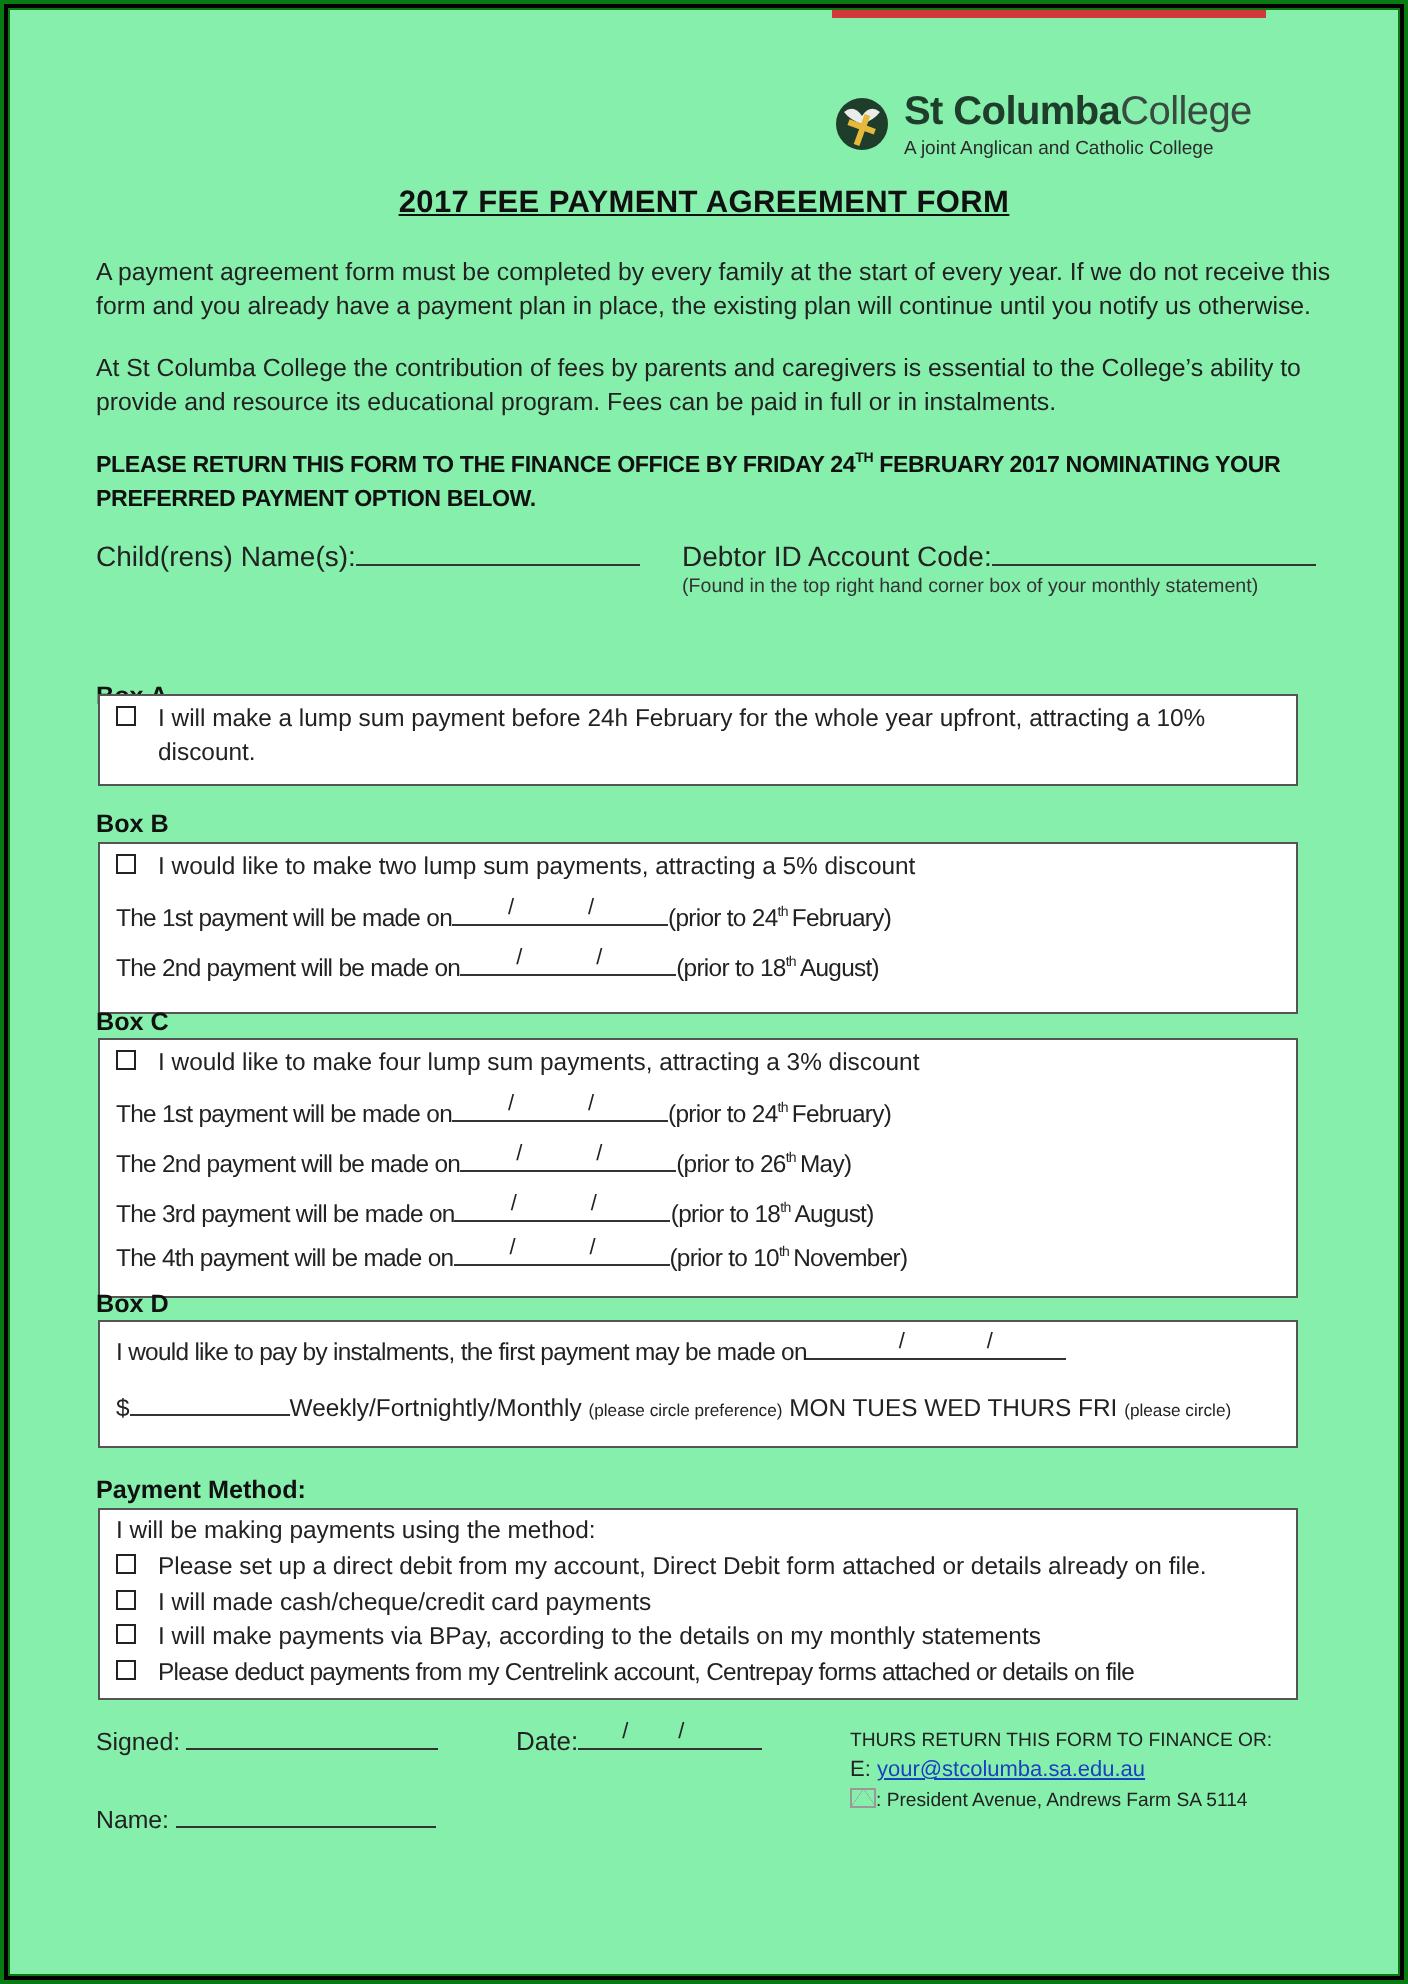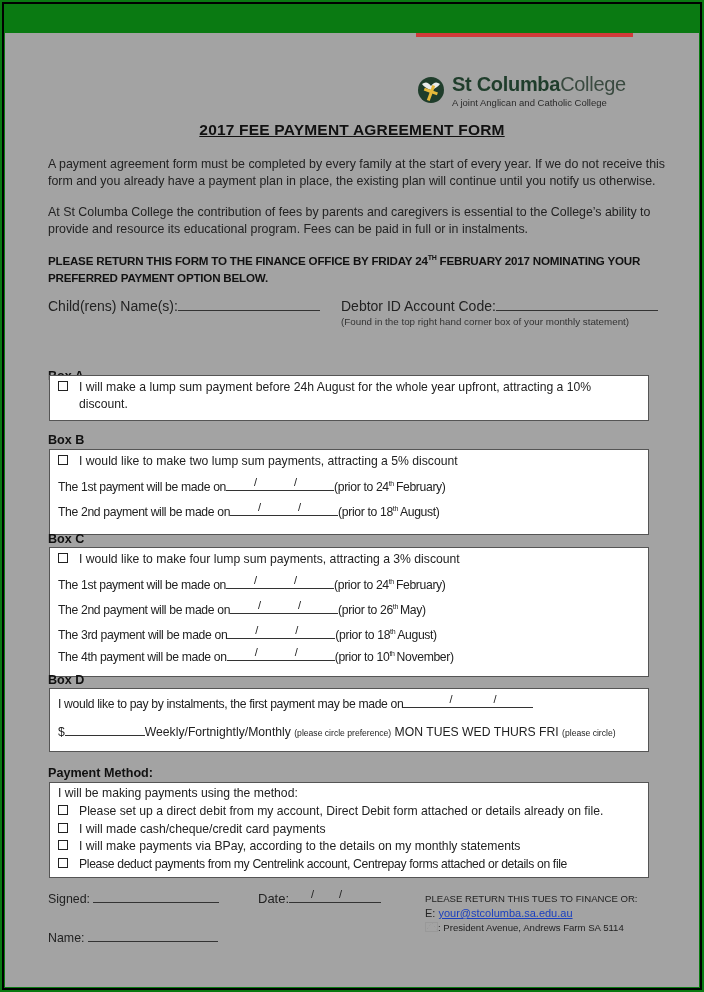--- a/index.html
+++ b/index.html
@@ -12,22 +12,21 @@
     .frame-black {
       position: absolute; left: 2px; top: 2px; right: 2px; bottom: 2px;
       background: #000;
     }
     .frame-green-inner {
       position: absolute; left: 4px; top: 4px; right: 4px; bottom: 4px;
       background: #0a7a12;
     }
     .page {
       position: absolute; left: 5px; top: 5px; right: 5px; bottom: 5px;
-      background: #a3a3a3;
-      margin-top: 28px;
+      background: #86efac;
     }
     .redbar {
       position: absolute; left: 411px; top: 0px; width: 217px; height: 4px;
       background: #d23a3a;
     }
     
     .logo { position: absolute; left: 412px; top: 40px; width: 230px; height: 40px; }
     .logo-mark { position: absolute; left: 0; top: 3px; width: 28px; height: 28px; }
     .logo-name {
       position: absolute; left: 35px; top: 0px; font-size: 20px; color: #1f3d2b;
@@ -114,21 +113,21 @@
     <span>Child(rens) Name(s):</span><span class="blank" style="width:142px;"></span>
   </div>
   <div class="field-row" style="left:336px; top:265px;">
     <span>Debtor ID Account Code:</span><span class="blank" style="width:162px;"></span>
   </div>
   <div class="note-small" style="left:336px; top:283px;">(Found in the top right hand corner box of your monthly statement)</div>
 
 
   <div class="box-heading" style="top:336px;">Box A</div>
   <div class="box" style="top:342px; height:44px;">
-    <div class="line" style="top:4px;"><span class="chk"></span><span>I will make a lump sum payment before 24h August for the whole year upfront, attracting a 10%</span></div>
+    <div class="line" style="top:4px;"><span class="chk"></span><span>I will make a lump sum payment before 24h February for the whole year upfront, attracting a 10%</span></div>
     <div class="line indent" style="top:21px;">discount.</div>
   </div>
 
   <div class="box-heading" style="top:400px;">Box B</div>
   <div class="box" style="top:416px; height:84px;">
     <div class="line" style="top:4px;"><span class="chk"></span><span>I would like to make two lump sum payments, attracting a 5% discount</span></div>
     <div class="line tight" style="top:28px;"><span>The 1st payment will be made on</span><span class="date-blank"><span class="s1">/</span><span class="s2">/</span></span><span>(prior to </span><span>24</span><sup>th</sup><span style="margin-left:2px;">February)</span></div>
     <div class="line tight" style="top:53px;"><span>The 2nd payment will be made on</span><span class="date-blank"><span class="s1">/</span><span class="s2">/</span></span><span>(prior to </span><span>18</span><sup>th</sup><span style="margin-left:2px;">August)</span></div>
   </div>
 
@@ -153,16 +152,16 @@
     <div class="line" style="top:21px;"><span class="chk"></span><span>Please set up a direct debit from my account, Direct Debit form attached or details already on file.</span></div>
     <div class="line" style="top:39px;"><span class="chk"></span><span>I will made cash/cheque/credit card payments</span></div>
     <div class="line" style="top:56px;"><span class="chk"></span><span>I will make payments via BPay, according to the details on my monthly statements</span></div>
     <div class="line tight" style="top:74px;"><span class="chk"></span><span>Please deduct payments from my Centrelink account, Centrepay forms attached or details on file</span></div>
   </div>
 
   <div class="footer-label" style="left:43px; top:857px;"><span>Signed:</span> <span class="blank" style="width:126px;"></span></div>
   <div class="footer-label" style="left:43px; top:896px;"><span>Name:</span> <span class="blank" style="width:130px;"></span></div>
   <div class="footer-label" style="left:253px; top:857px; font-size:13px;"><span>Date:</span><span class="date-blank" style="width:92px;"><span class="s1" style="left:22px;">/</span><span class="s2" style="left:50px;">/</span></span></div>
 
-  <div class="contact" style="top:860px;">PLEASE RETURN THIS TUES TO FINANCE OR:</div>
+  <div class="contact" style="top:860px;">THURS RETURN THIS FORM TO FINANCE OR:</div>
   <div class="contact" style="top:874px;"><span style="font-size:11px;">E: </span><a>your@stcolumba.sa.edu.au</a></div>
   <div class="contact" style="top:889px;"><span class="env-icon"></span><span>: President Avenue, Andrews Farm SA 5114</span></div>
 </div>
 
 </body></html>

